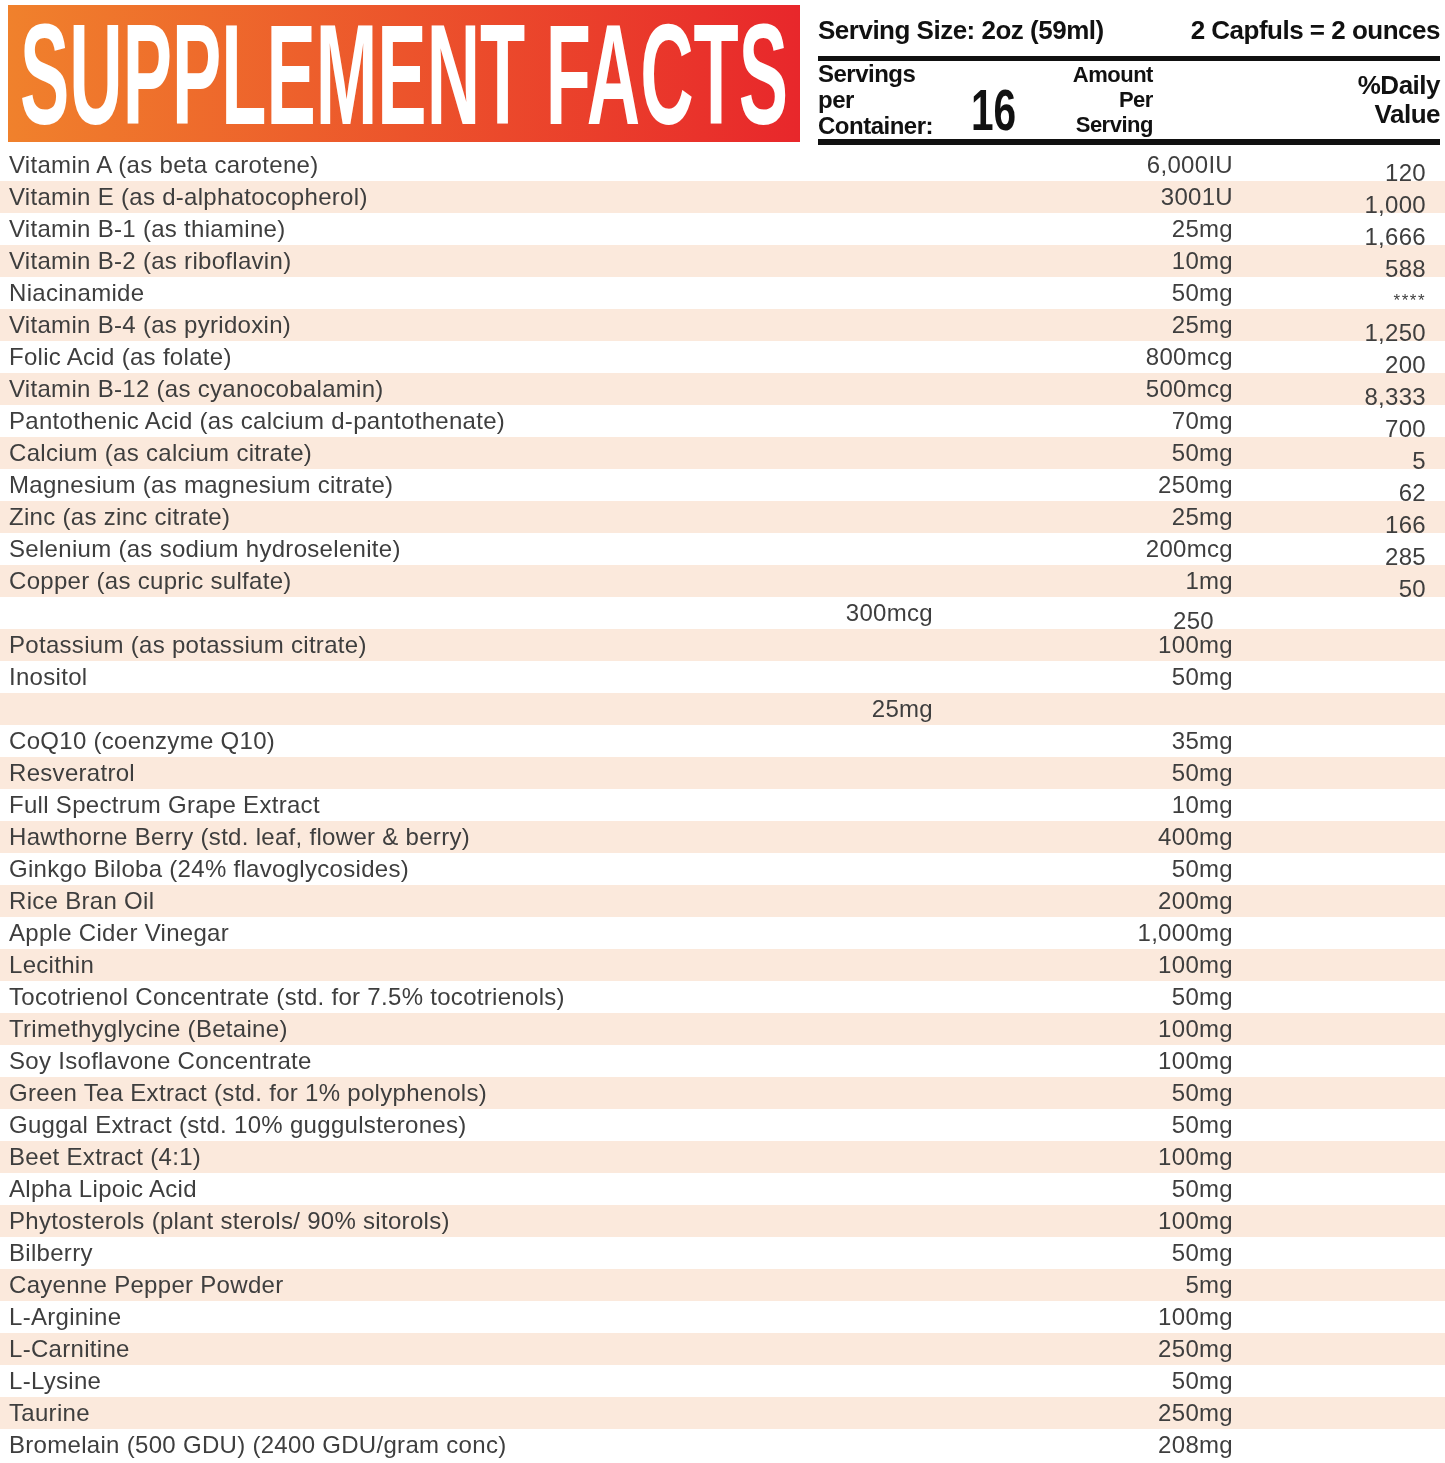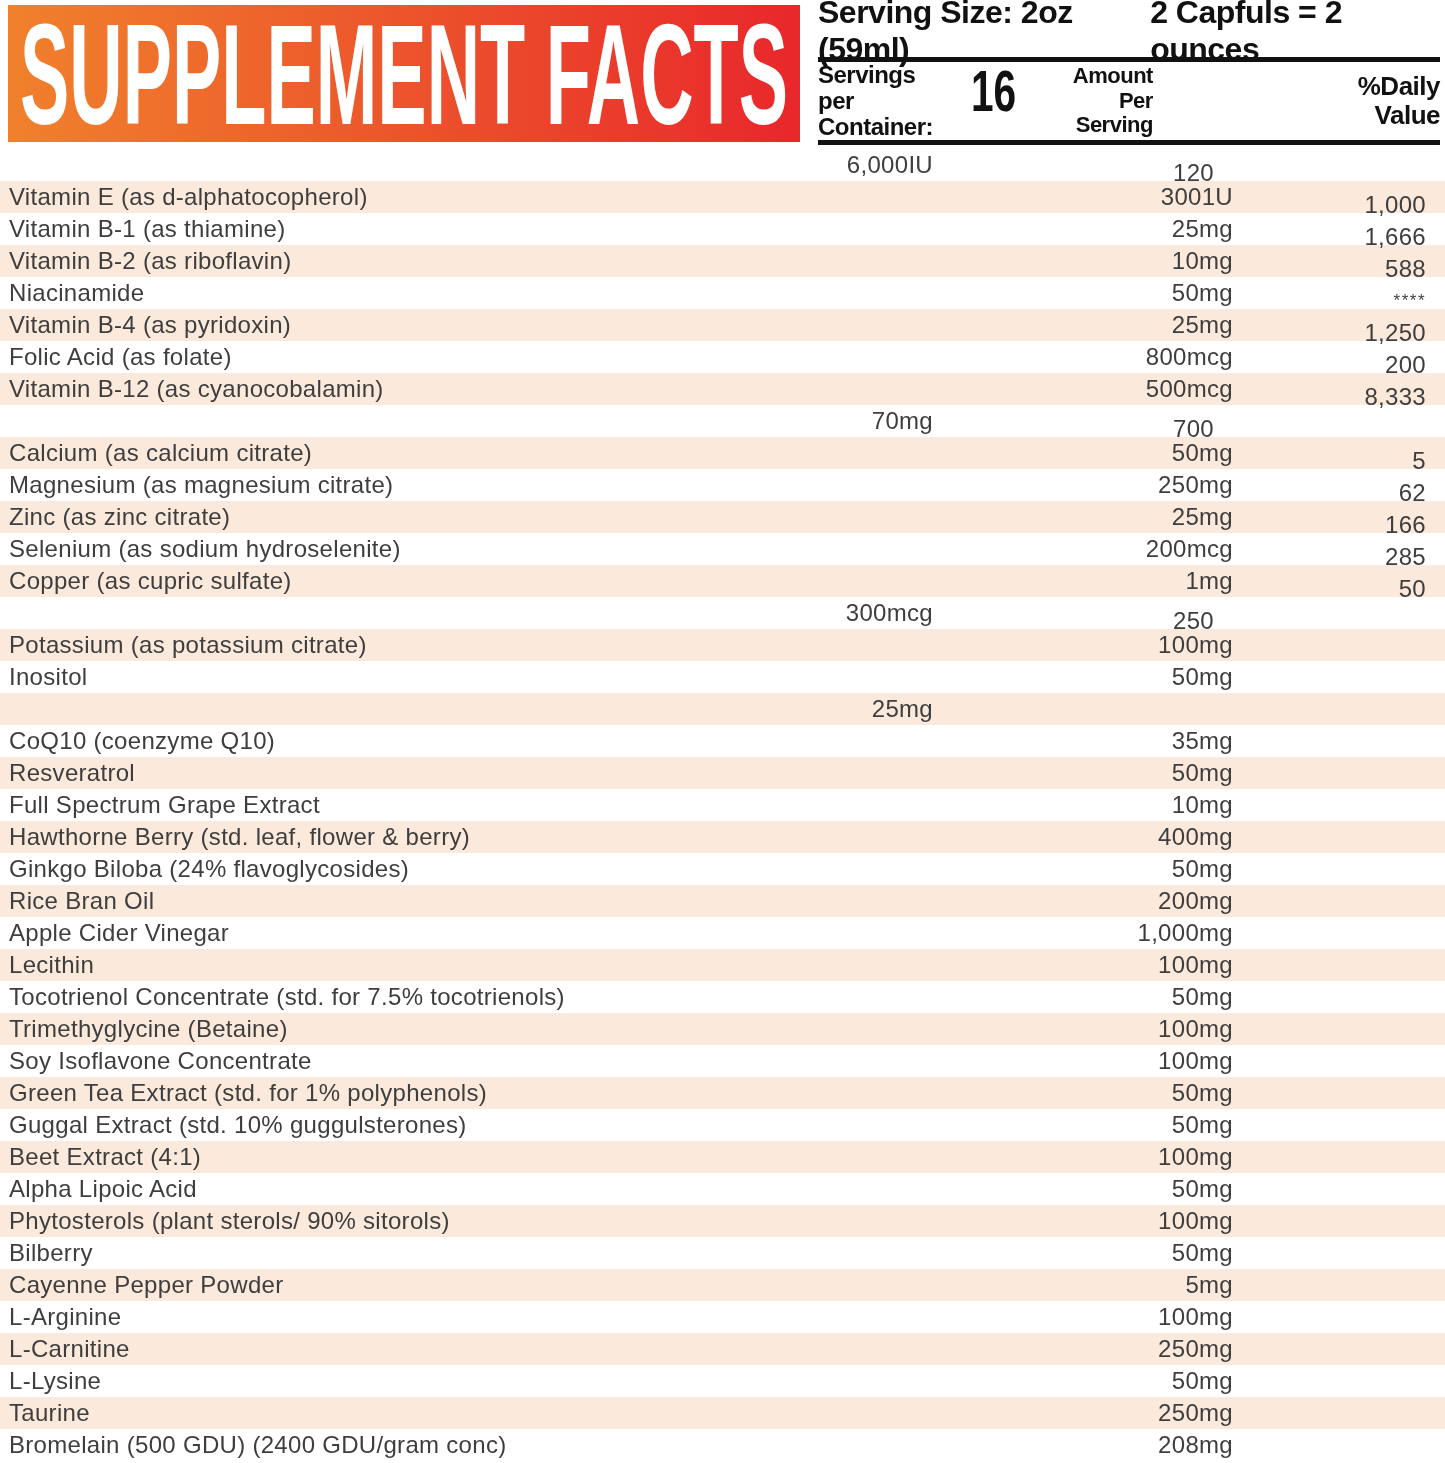--- a/index.html
+++ b/index.html
@@ -22,25 +22,25 @@
   .title-box svg { display: block; width: 100%; height: 100%; }
 
   .header-right {
     position: absolute; left: 818px; top: 5px;
     width: 622px; height: 140px;
     display: flex; flex-direction: column;
     color: var(--header-text, #111111);
   }
   .hr-row1 {
     height: 52px; display: flex; align-items: center; justify-content: space-between;
-    font-weight: bold; font-size: 32px; letter-spacing: -0.5px;
+    font-weight: bold; font-size: 26px; letter-spacing: -0.5px;
   }
   .rule { height: 6px; background: var(--header-text, #111111); }
   .hr-row2 { flex: 1; display: flex; align-items: center; }
-  .servings-group { display: flex; align-items: flex-start; gap: 9px; }
+  .servings-group { display: flex; align-items: flex-end; gap: 9px; }
   .servings-label { font-weight: bold; font-size: 24px; line-height: 1.08; letter-spacing: -0.5px; }
   .servings-count {
     font-weight: bold; font-size: 58px; line-height: 1;
     transform: scaleX(0.70); transform-origin: left center; margin-left: 8px;
   }
   .amount-hdr {
     margin-left: auto; text-align: right;
     font-weight: bold; font-size: 22px; line-height: 1.12; letter-spacing: -0.5px;
   }
   .dv-hdr {
@@ -101,20 +101,21 @@
         <div>Value</div>
       </div>
     </div>
     <div class="rule"></div>
   </div>
 
 </div>
 
 <div class="rows" id="rows">
   <div class="row">
+    <div class="cell name">Vitamin A (as beta carotene)</div>
     <div class="cell amount">6,000IU</div>
     <div class="cell dv">120</div>
   </div>
 
   <div class="row">
     <div class="cell name">Vitamin E (as d-alphatocopherol)</div>
     <div class="cell amount">3001U</div>
     <div class="cell dv">1,000</div>
   </div>
 
@@ -148,20 +149,21 @@
     <div class="cell dv">200</div>
   </div>
 
   <div class="row">
     <div class="cell name">Vitamin B-12 (as cyanocobalamin)</div>
     <div class="cell amount">500mcg</div>
     <div class="cell dv">8,333</div>
   </div>
 
   <div class="row">
+    <div class="cell name">Pantothenic Acid (as calcium d-pantothenate)</div>
     <div class="cell amount">70mg</div>
     <div class="cell dv">700</div>
   </div>
 
   <div class="row">
     <div class="cell name">Calcium (as calcium citrate)</div>
     <div class="cell amount">50mg</div>
     <div class="cell dv">5</div>
   </div>
 

